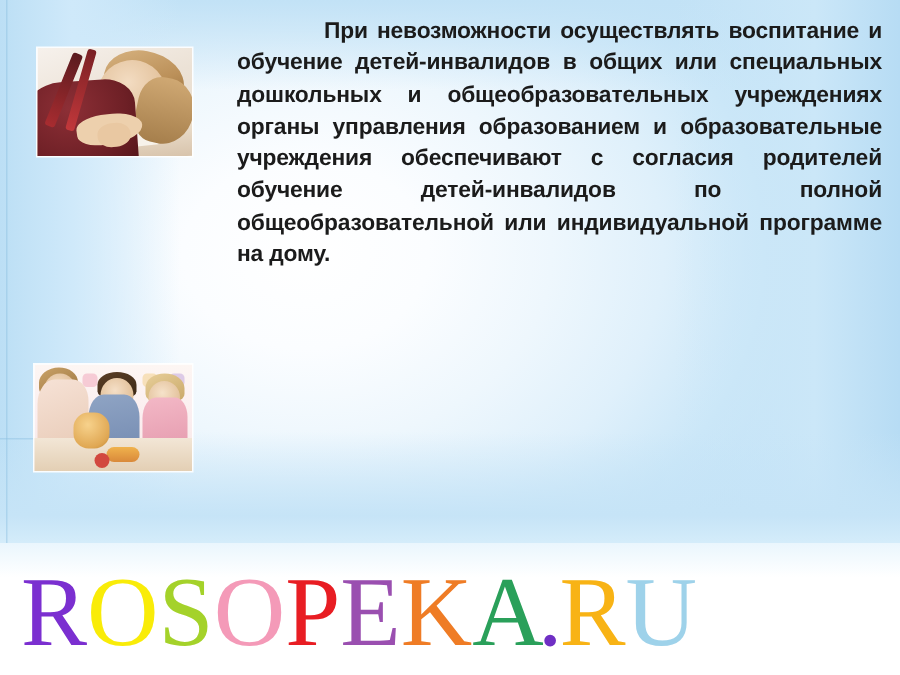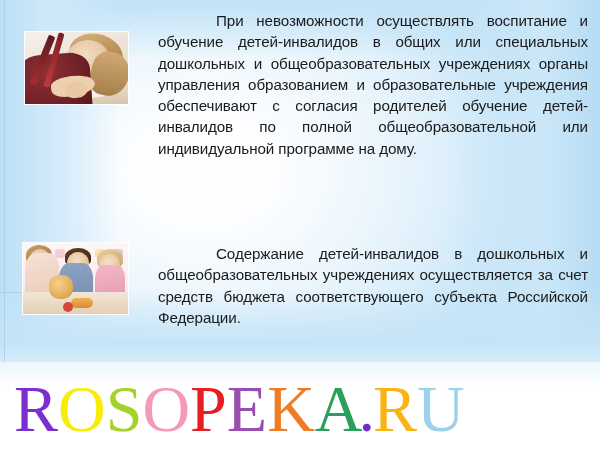--- a/index.html
+++ b/index.html
@@ -77,21 +77,21 @@
   }
 
   
   .para {
     position: absolute;
     left: 158px;
     width: 430px;
     color: #1b1b1b;
     font-size: 15.2px;
     line-height: 21.3px;
-    font-weight: normal;
+    font-weight: bold;
     text-align: justify;
     text-indent: 58px;
     letter-spacing: -0.1px;
   }
   .para.p1 { top: 10px; }
   .para.p2 { top: 243px; }
 
   
   .photo {
     position: absolute;
@@ -303,18 +303,17 @@
       <div class="p2-kidB-hair"></div>
       <div class="p2-kidB-head"></div>
       <div class="p2-kidB"></div>
       <div class="p2-table"></div>
       <div class="p2-toy"></div>
       <div class="p2-toy2"></div>
       <div class="p2-toy3"></div>
     </div>
   </div>
 
-  <div class="para p2">Содержание детей-инвалидов в дошкольных и общеобразовательных учреждениях осуществляется за счет средств бюджета соответствующего субъекта Российской Федерации.</div>
 
   <div class="footer-band"></div>
   <div class="logo" id="logo"><span style="color: rgb(123, 47, 208);">R</span><span style="color: rgb(249, 236, 8);">O</span><span style="color: rgb(164, 210, 42);">S</span><span style="color: rgb(244, 154, 184);">O</span><span style="color: rgb(232, 29, 35);">P</span><span style="color: rgb(154, 79, 176);">E</span><span style="color: rgb(239, 124, 37);">K</span><span style="color: rgb(42, 160, 90);">A</span><span style="color: rgb(111, 47, 196); font-size: 66px; margin: 0px -2px 0px -4px;">.</span><span style="color: rgb(248, 179, 21);">R</span><span style="color: rgb(158, 210, 234);">U</span></div>
 
 </div>
 
 </body></html>

